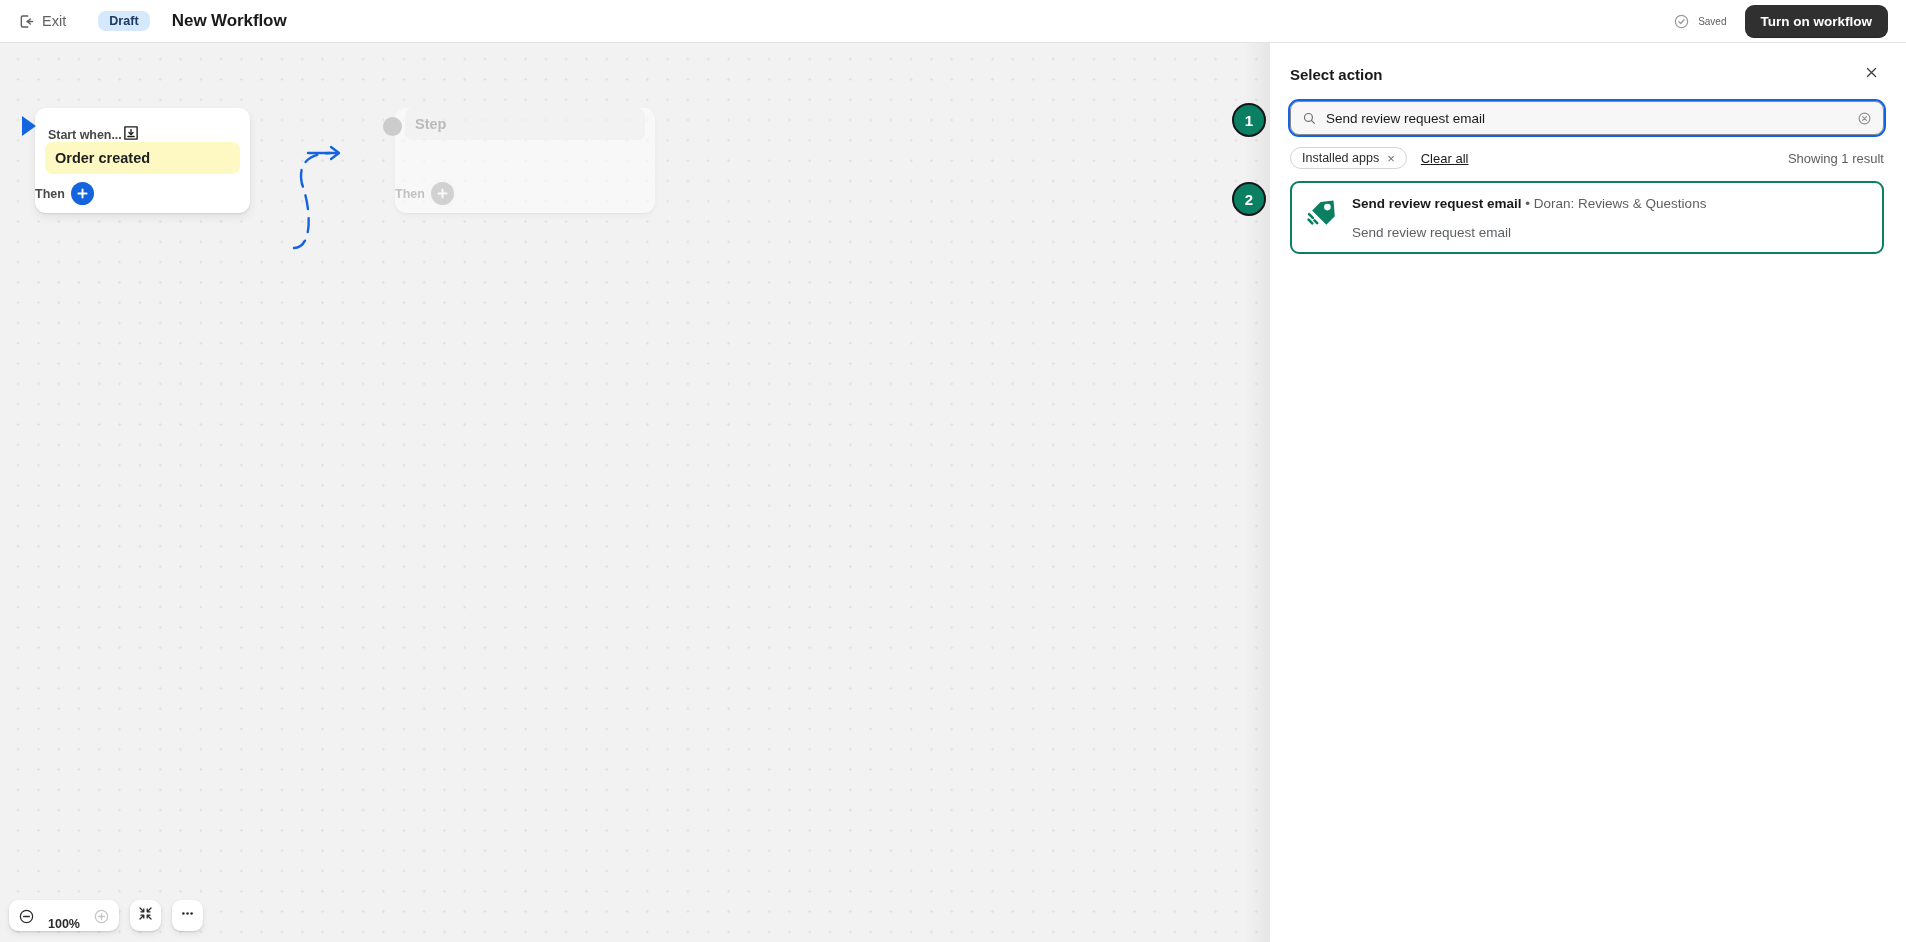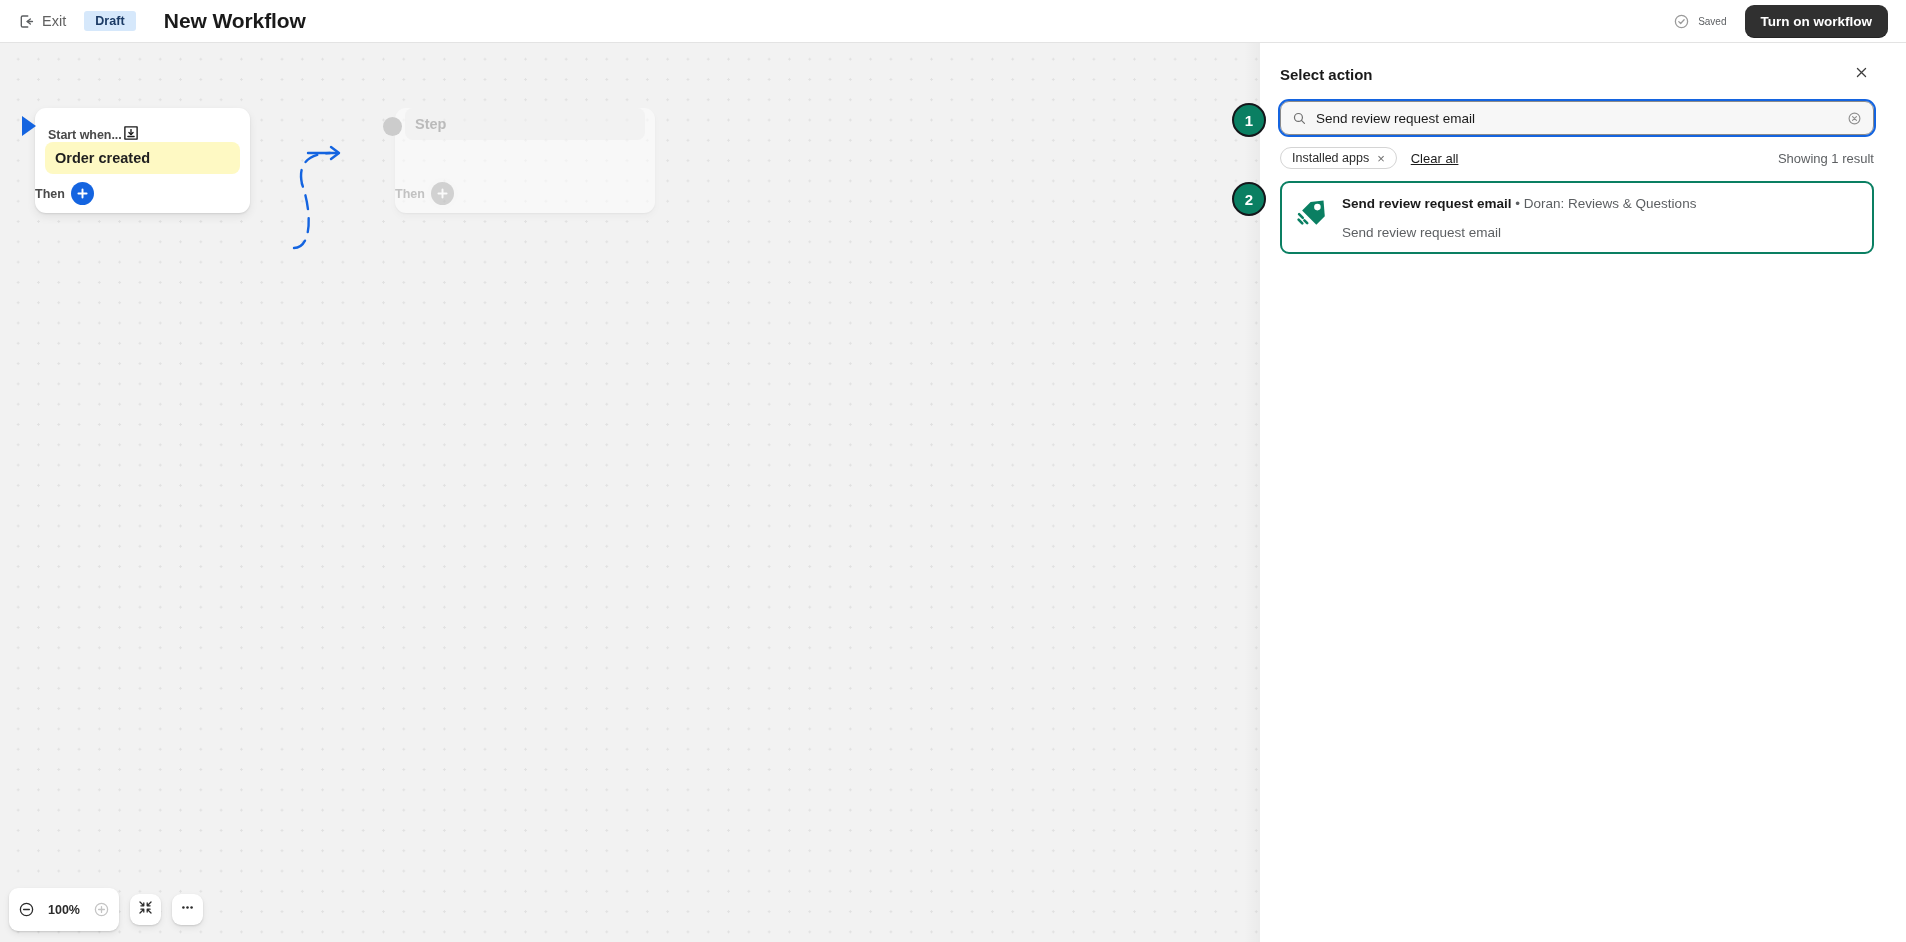--- a/index.html
+++ b/index.html
@@ -21,29 +21,29 @@
     z-index: 40;
   }
   .exit-btn {
     display: flex; align-items: center; gap: 7px;
     margin-left: 12px; padding: 4px 6px;
     border-radius: 7px; cursor: pointer;
     color: #616161; font-size: 14.5px;
   }
   .exit-icon { width: 17px; height: 17px; display: block; }
   .draft-badge {
-    margin-left: 12px;
+    margin-left: 26px;
     background: #d6e8fb; color: #1b3a64;
     font-size: 12.5px; font-weight: 600;
-    padding: 3px 11px; border-radius: 3px;
+    padding: 3px 11px; border-radius: 8px;
     letter-spacing: .1px;
   }
   .wf-title {
-    margin-left: 28px;
-    font-size: 21px; font-weight: 700; color: #1a1a1a;
+    margin-left: 22px;
+    font-size: 17px; font-weight: 700; color: #1a1a1a;
     letter-spacing: -.1px;
   }
   .topbar-right {
     margin-left: auto; display: flex; align-items: center; gap: 18px;
     padding-right: 18px;
   }
   .saved-wrap {
     display: flex; align-items: center; gap: 8px;
     color: #5c5f62; font-size: 10px;
   }
@@ -139,24 +139,24 @@
   }
   .connector { position: absolute; left: 290px; top: 95px; width: 130px; height: 120px; pointer-events: none; }
 
   
   .zoom-bar {
     position: absolute; left: 9px; bottom: 11px;
     display: flex; align-items: center; gap: 11px;
     z-index: 12;
   }
   .zoom-group {
-    display: flex; align-items: center;
+    display: flex; align-items: flex-end;
     background: #fff; border-radius: 9px;
     box-shadow: 0 1px 2px rgba(0,0,0,.13), 0 3px 7px rgba(0,0,0,.07);
-    height: 43px; padding: 0 3px;
+    height: 31px; padding: 0 3px;
   }
   .zoom-ico { width: 29px; height: 29px; display: flex; align-items: center; justify-content: center; cursor: pointer; border-radius: 7px; }
   .zoom-ico svg { display:block; }
   .zoom-val { font-size: 12.5px; font-weight: 700; color: #2b2b2b; min-width: 46px; text-align: center; cursor: pointer; }
   .zoom-sq {
     width: 31px; height: 31px; background: #fff; border-radius: 9px;
     display: flex; align-items: center; justify-content: center; cursor: pointer;
     box-shadow: 0 1px 2px rgba(0,0,0,.13), 0 3px 7px rgba(0,0,0,.07);
   }
 
@@ -166,21 +166,21 @@
     width: 34px; height: 34px; border-radius: 50%;
     background: #0a7f62; border: 2.4px solid #14161a;
     color: #ffffff; font-size: 15px; font-weight: 700;
     display: flex; align-items: center; justify-content: center;
   }
   #badge-1 { left: 1232px; top: 103px; }
   #badge-2 { left: 1232px; top: 182px; }
 
   
   .panel {
-    position: absolute; top: 43px; right: 12px;
+    position: absolute; top: 43px; right: 2px;
     width: 634px; height: 899px;
     background: #ffffff;
     z-index: 30;
   }
   .panel-head {
     display: flex; align-items: center;
     padding: 18px 20px 14px 20px;
   }
   .panel-title { font-size: 15px; font-weight: 700; color: #1a1a1a; }
   .panel-close {

